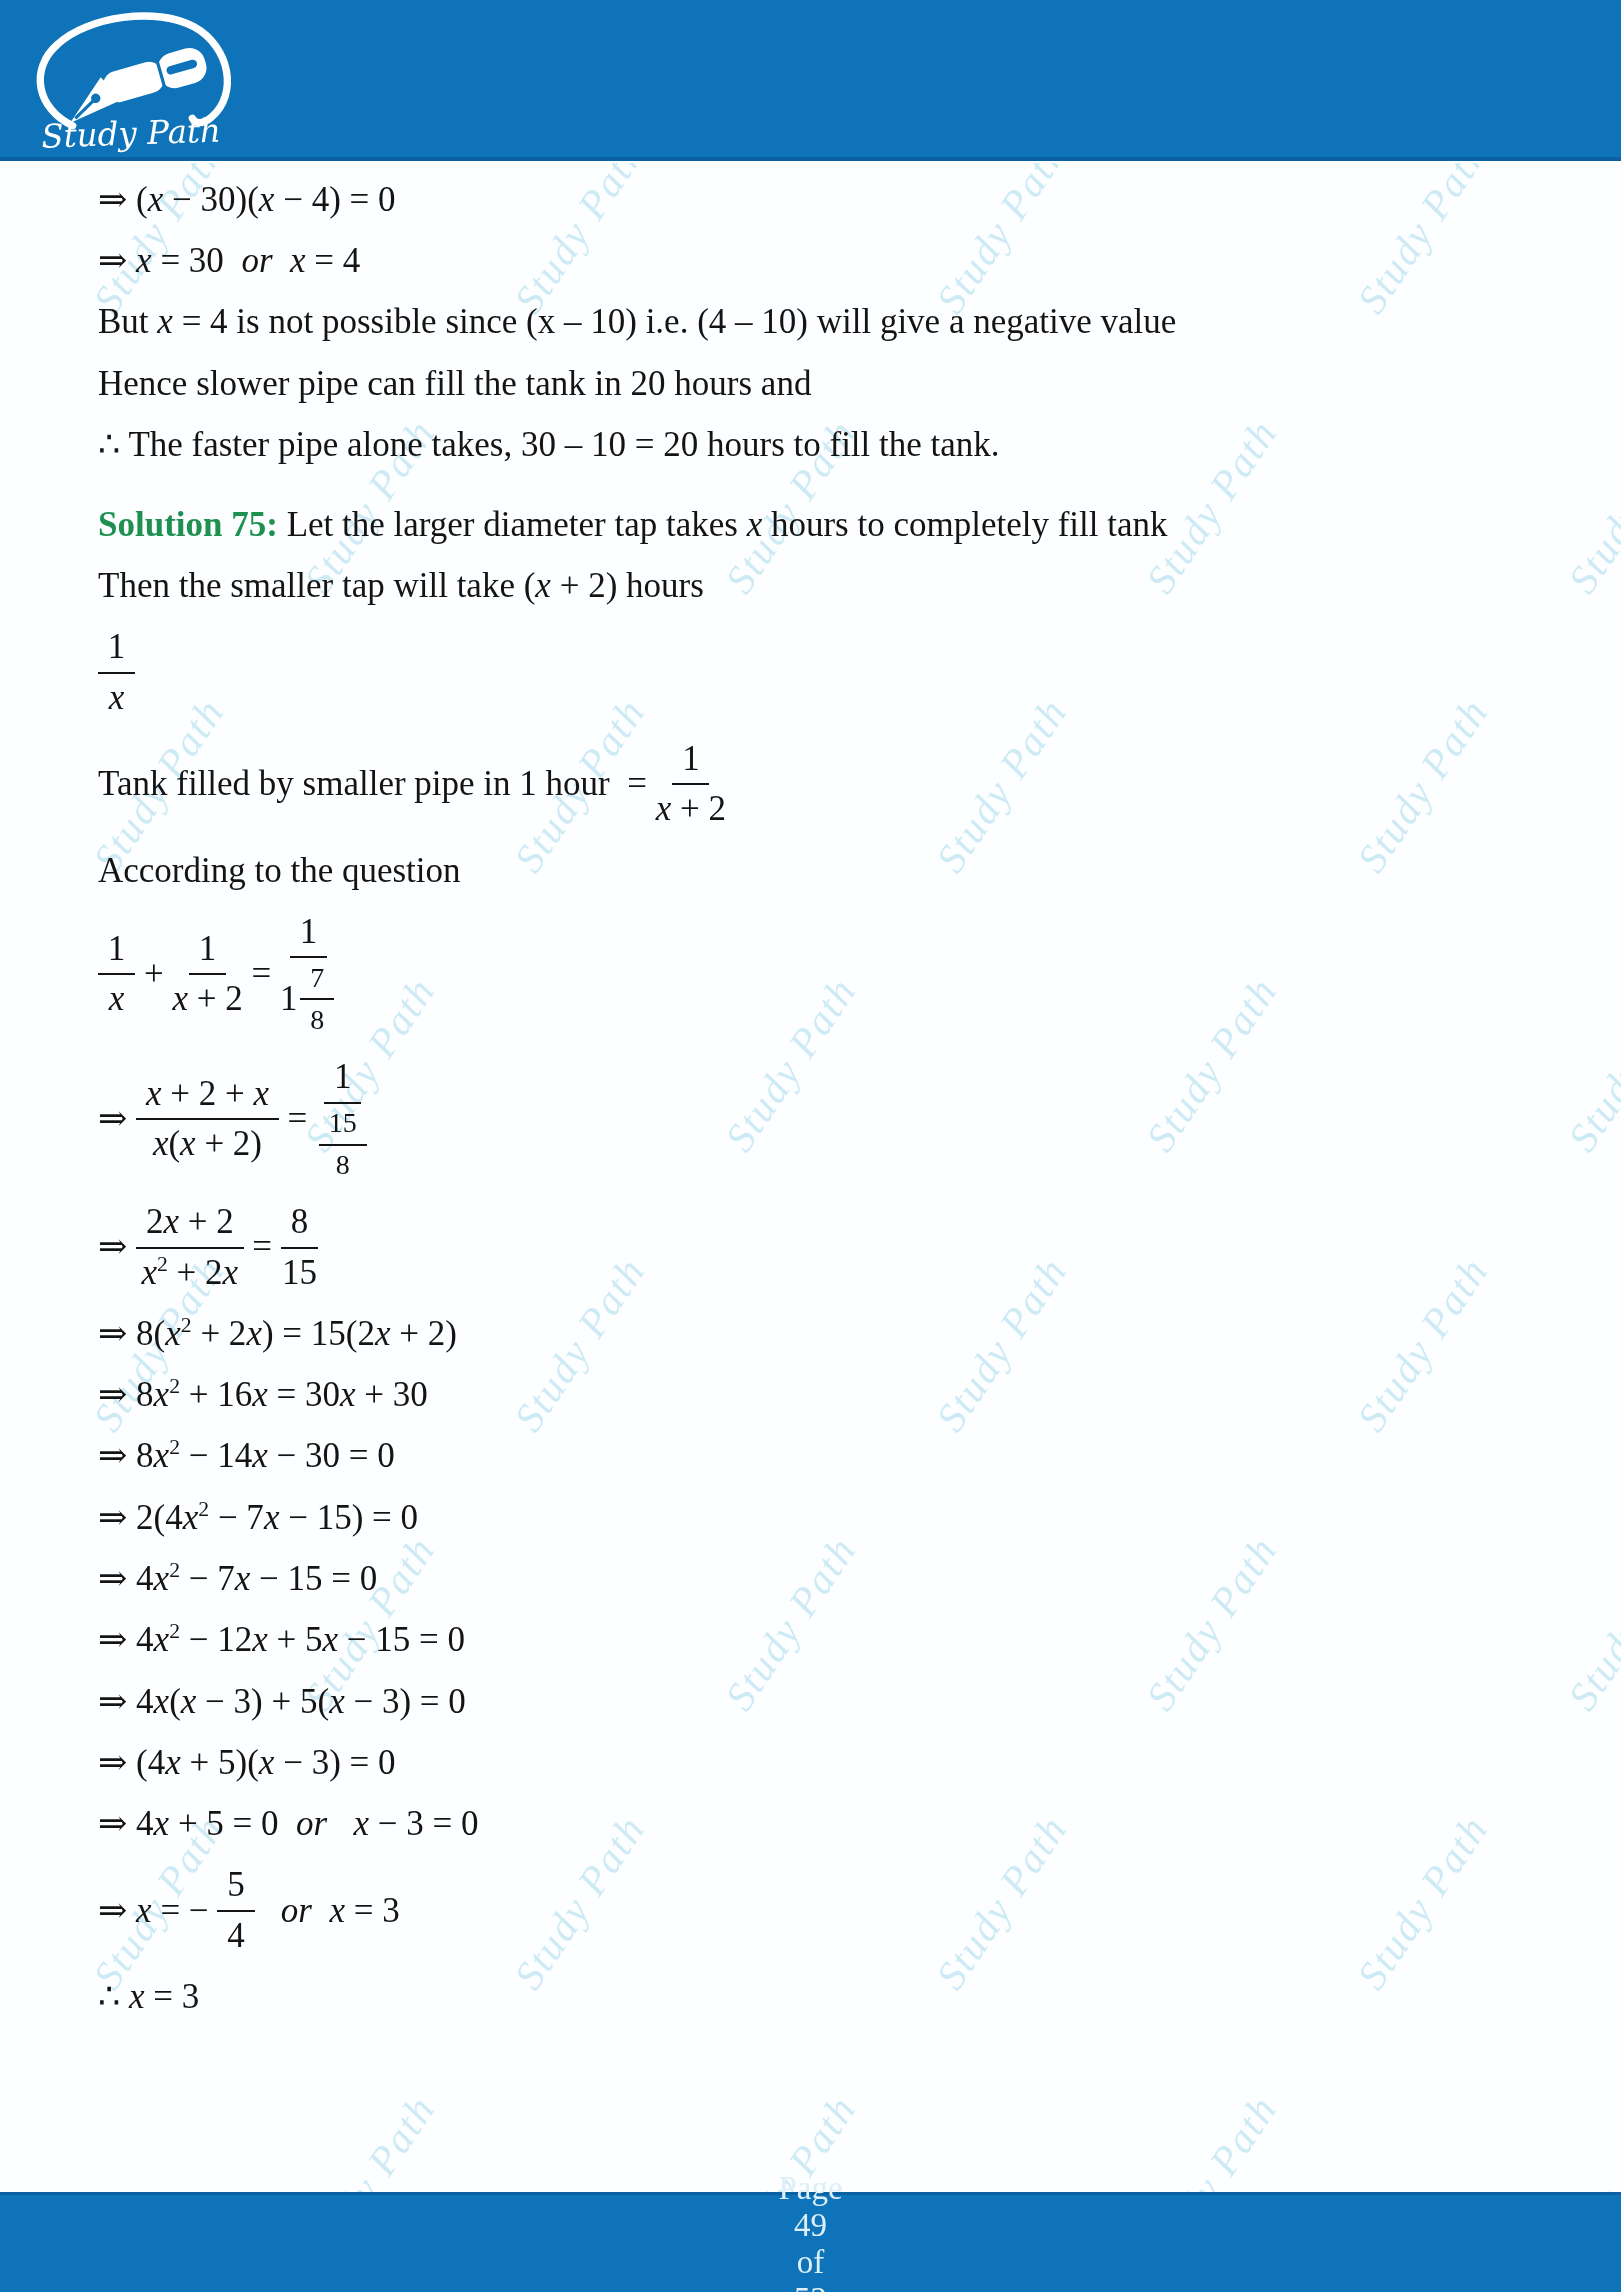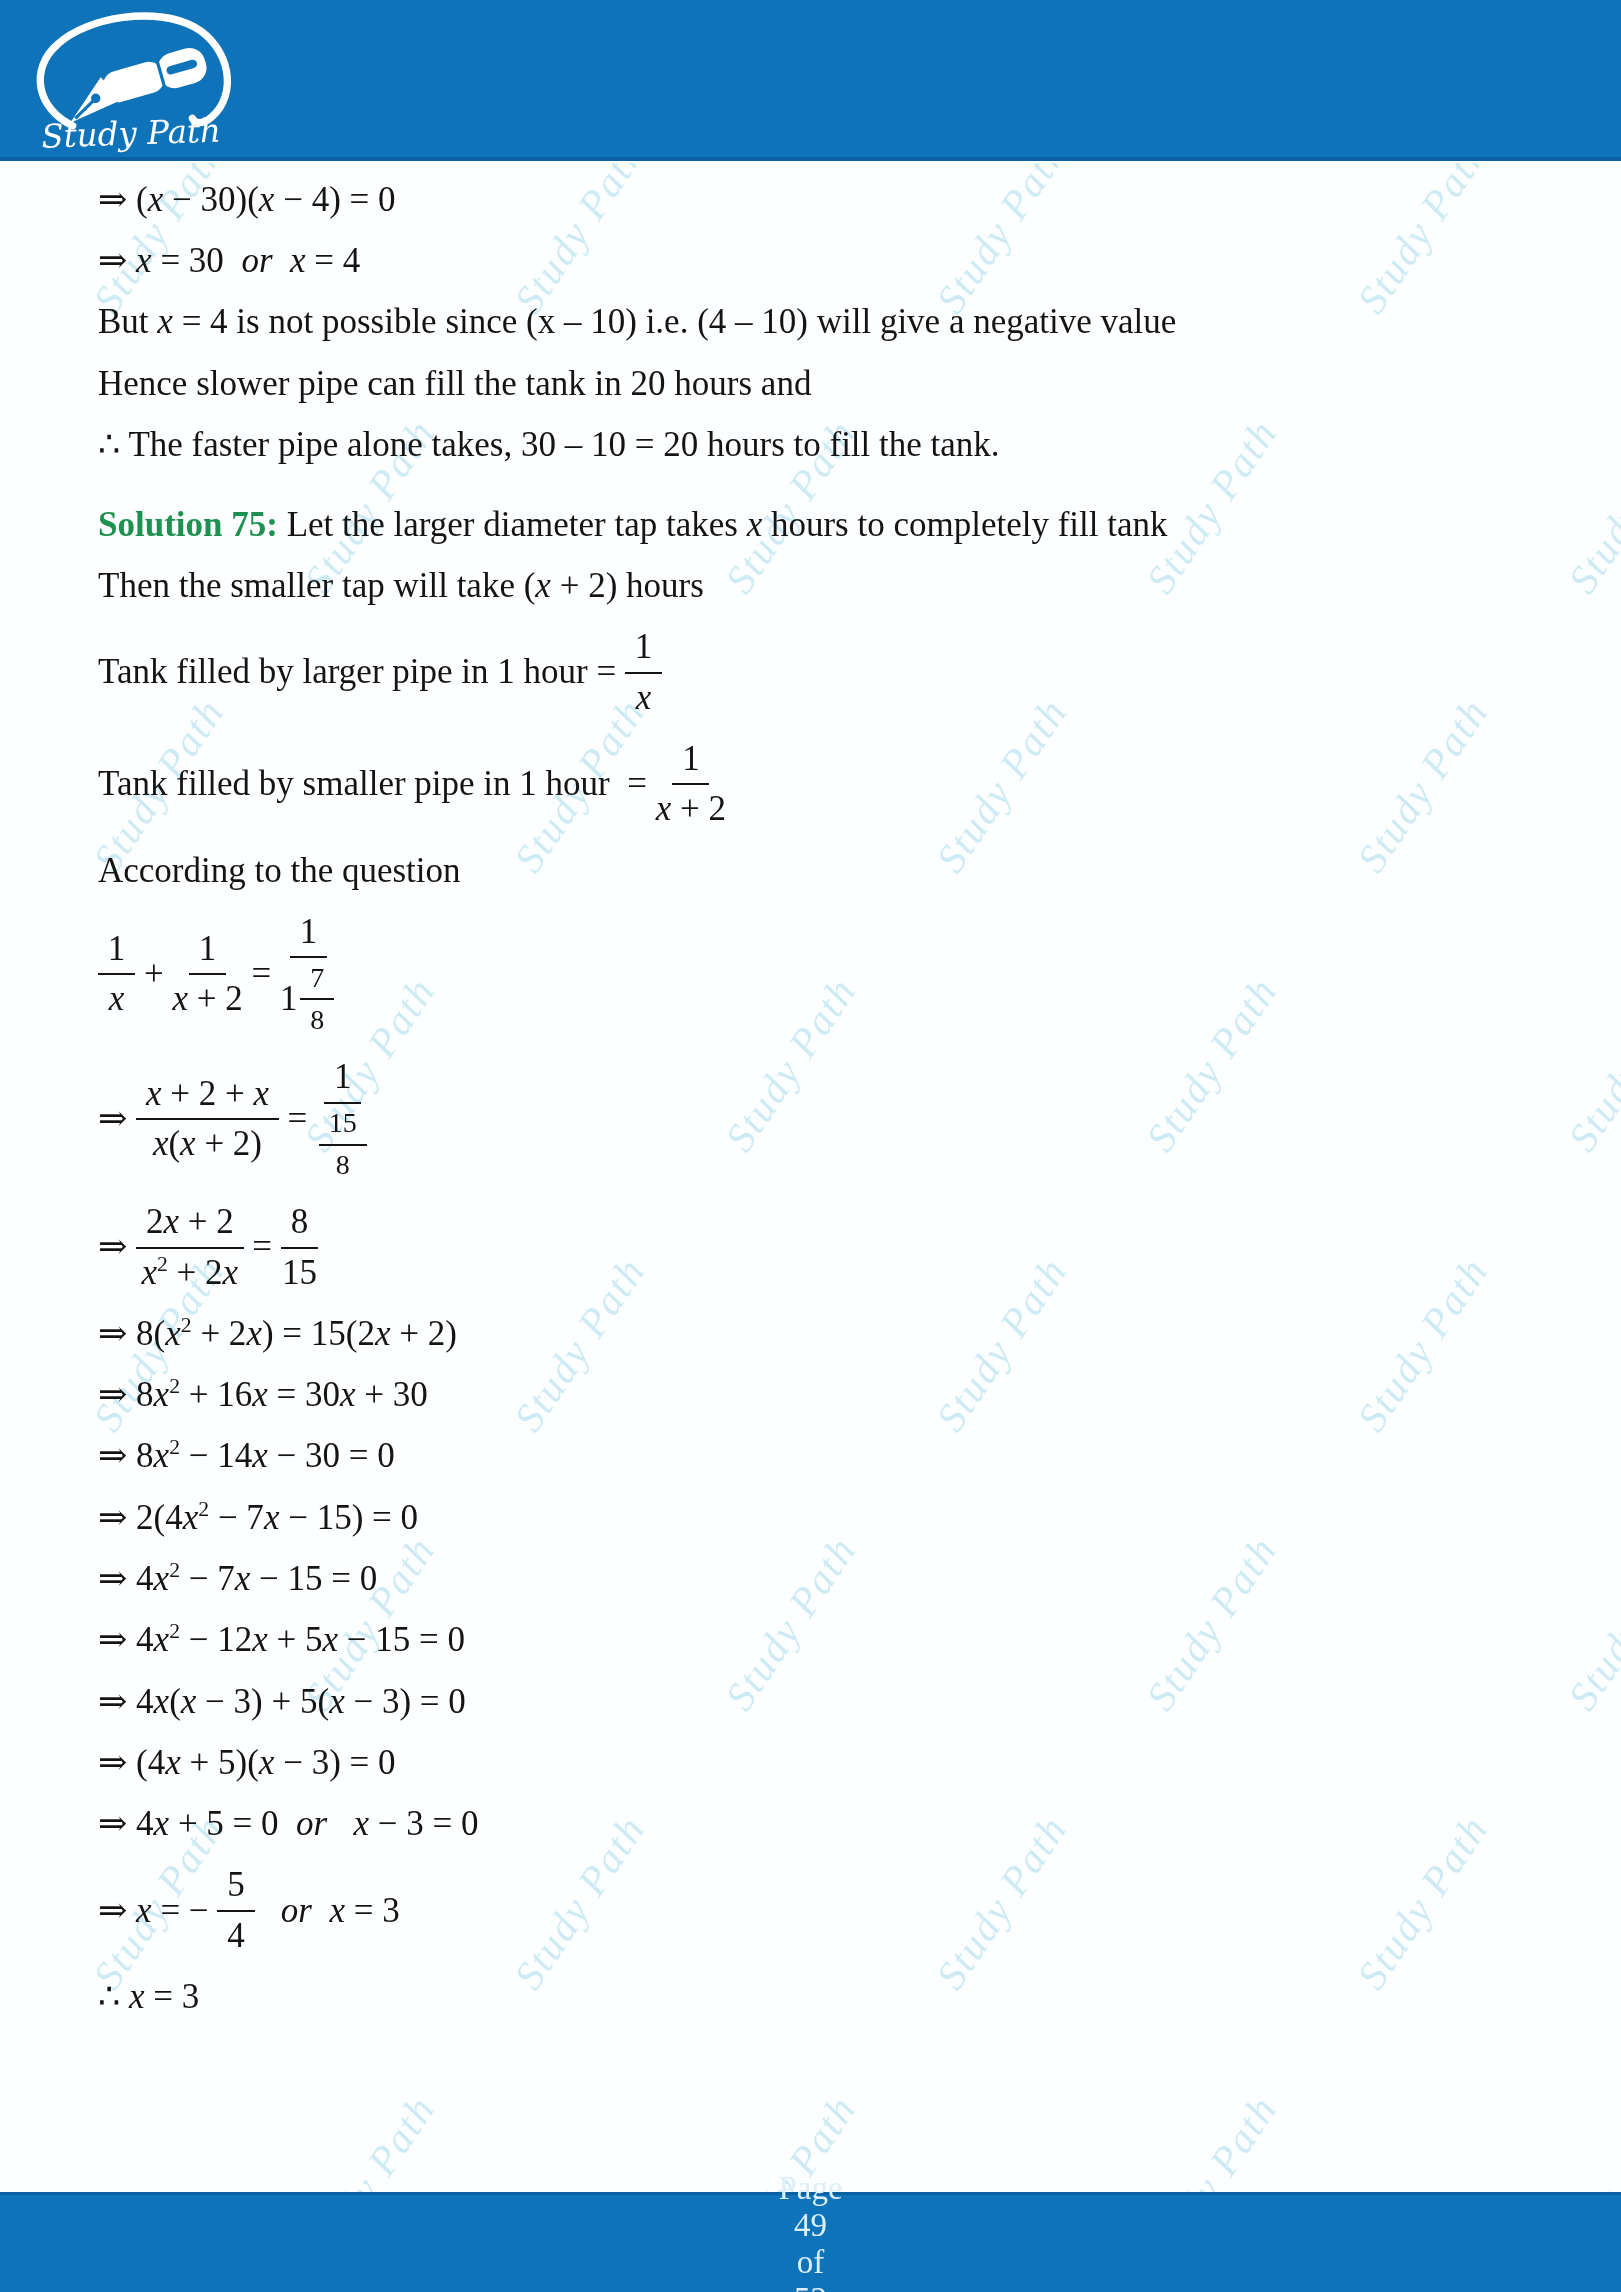--- a/index.html
+++ b/index.html
@@ -141,21 +141,21 @@
     </div>
 
   <div id="content">
       <div class="line"><span class="run">⇒ (<i>x</i> − 30)(<i>x</i> − 4) = 0</span></div>
       <div class="line"><span class="run">⇒ <i>x</i> = 30  <i>or</i>  <i>x</i> = 4</span></div>
       <div class="line"><span class="run">But <i>x</i> = 4 is not possible since (x – 10) i.e. (4 – 10) will give a negative value</span></div>
       <div class="line"><span class="run">Hence slower pipe can fill the tank in 20 hours and</span></div>
       <div class="line"><span class="run">∴ The faster pipe alone takes, 30 – 10 = 20 hours to fill the tank.</span></div>
       <div class="line gap-top"><span class="run sol-label">Solution 75:</span><span class="run"> Let the larger diameter tap takes <i>x</i> hours to completely fill tank</span></div>
       <div class="line"><span class="run">Then the smaller tap will take (<i>x</i> + 2) hours</span></div>
-      <div class="line"><span class="run">Tank filled by larger pipe in 1 hour =</span><span class="frac"><span class="fnum"><span class="run">1</span></span><span class="fden"><span class="run"><i>x</i></span></span></span></div>
+      <div class="line"><span class="frac"><span class="fnum"><span class="run">1</span></span><span class="fden"><span class="run"><i>x</i></span></span></span></div>
       <div class="line"><span class="run">Tank filled by smaller pipe in 1 hour  =</span><span class="frac"><span class="fnum"><span class="run">1</span></span><span class="fden"><span class="run"><i>x</i> + 2</span></span></span></div>
       <div class="line"><span class="run">According to the question</span></div>
       <div class="line"><span class="frac"><span class="fnum"><span class="run">1</span></span><span class="fden"><span class="run"><i>x</i></span></span></span><span class="run">+</span><span class="frac"><span class="fnum"><span class="run">1</span></span><span class="fden"><span class="run"><i>x</i> + 2</span></span></span><span class="run">=</span><span class="frac"><span class="fnum"><span class="run">1</span></span><span class="fden"><span class="run">1</span><span class="frac"><span class="fnum"><span class="run">7</span></span><span class="fden"><span class="run">8</span></span></span></span></span></div>
       <div class="line"><span class="run">⇒</span><span class="frac"><span class="fnum"><span class="run"><i>x</i> + 2 + <i>x</i></span></span><span class="fden"><span class="run"><i>x</i>(<i>x</i> + 2)</span></span></span><span class="run">=</span><span class="frac"><span class="fnum"><span class="run">1</span></span><span class="fden"><span class="frac"><span class="fnum"><span class="run">15</span></span><span class="fden"><span class="run">8</span></span></span></span></span></div>
       <div class="line"><span class="run">⇒</span><span class="frac"><span class="fnum"><span class="run">2<i>x</i> + 2</span></span><span class="fden"><span class="run"><i>x</i><sup>2</sup> + 2<i>x</i></span></span></span><span class="run">=</span><span class="frac"><span class="fnum"><span class="run">8</span></span><span class="fden"><span class="run">15</span></span></span></div>
       <div class="line"><span class="run">⇒ 8(<i>x</i><sup>2</sup> + 2<i>x</i>) = 15(2<i>x</i> + 2)</span></div>
       <div class="line"><span class="run">⇒ 8<i>x</i><sup>2</sup> + 16<i>x</i> = 30<i>x</i> + 30</span></div>
       <div class="line"><span class="run">⇒ 8<i>x</i><sup>2</sup> − 14<i>x</i> − 30 = 0</span></div>
       <div class="line"><span class="run">⇒ 2(4<i>x</i><sup>2</sup> − 7<i>x</i> − 15) = 0</span></div>
       <div class="line"><span class="run">⇒ 4<i>x</i><sup>2</sup> − 7<i>x</i> − 15 = 0</span></div>

